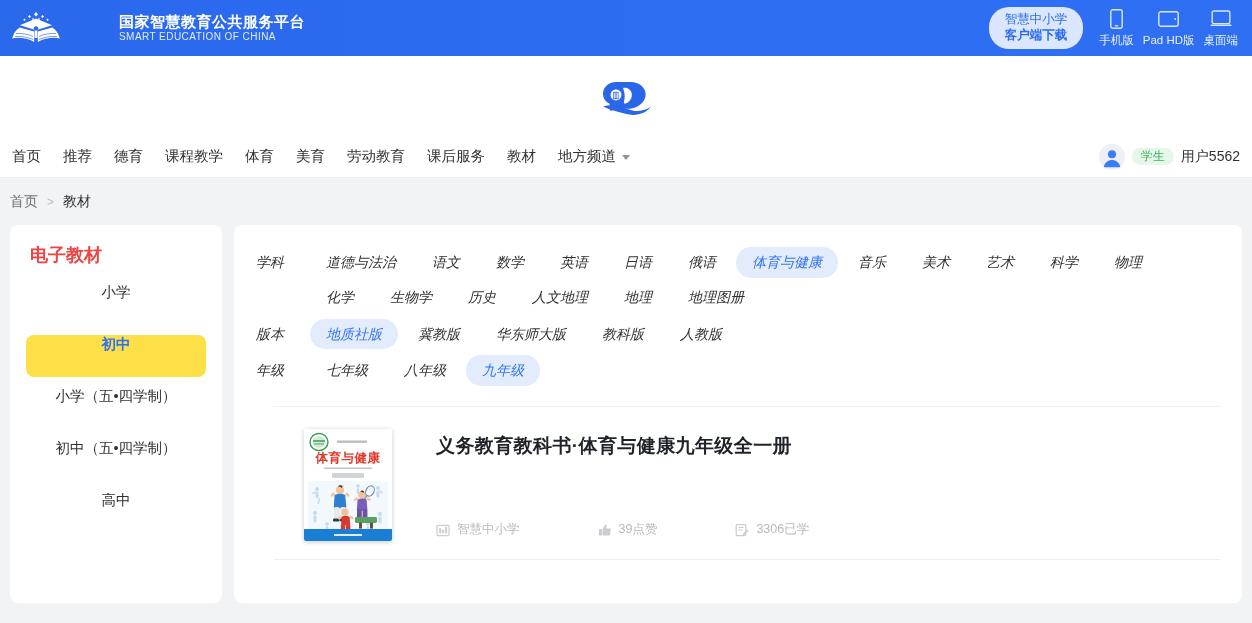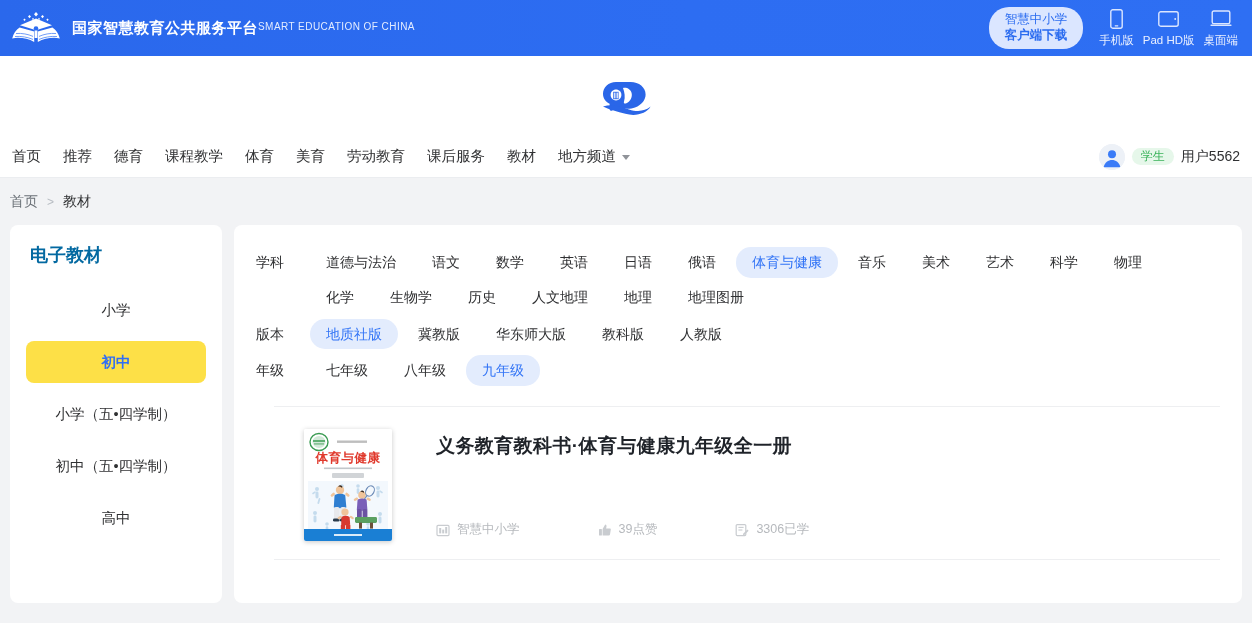--- a/index.html
+++ b/index.html
@@ -16,21 +16,21 @@
   .topbar {
     position: relative;
     height: 56px;
     background: linear-gradient(90deg, #2a68ec 0%, #2d6df2 55%, #2e6ff3 100%);
     display: flex;
     align-items: center;
     padding: 0 14px 0 10px;
   }
   .brand { display: flex; align-items: center; gap: 10px; }
   .brand-logo { width: 52px; height: 38px; flex: 0 0 auto; }
-  .brand-text { display: flex; flex-direction: row; justify-content: center; line-height: 1.12; }
+  .brand-text { display: flex; flex-direction: column; justify-content: center; line-height: 1.12; margin-left: 47px; }
   .brand-cn {
     color: #ffffff;
     font-size: 15px;
     font-weight: 700;
     letter-spacing: .5px;
   }
   .brand-en {
     color: #e3ecff;
     font-size: 10px;
     letter-spacing: .45px;
@@ -196,29 +196,28 @@
     width: 212px;
     flex: 0 0 212px;
     background: #ffffff;
     border-radius: 8px;
     padding: 18px 16px 20px;
     min-height: 378px;
   }
   .sidebar-title {
     font-size: 18px;
     font-weight: 700;
-    color: #0369a1;
+    color: #ef4444;
     padding-left: 4px;
-    margin-bottom: 22px;
+    margin-bottom: 16px;
   }
   .side-item {
     height: 42px;
     border-radius: 8px;
     display: flex;
-    align-items: center;
     justify-content: center;
     font-size: 14.5px;
     color: #303133;
     cursor: pointer;
     margin-bottom: 10px;
   }
   .side-item.active {
     background: #fde047;
     color: #2f6ef5;
     font-weight: 700;
@@ -230,20 +229,21 @@
     background: #ffffff;
     border-radius: 8px;
     min-height: 378px;
     padding: 20px 22px 0 22px;
   }
 
   .filter-row {
     display: flex;
     align-items: flex-start;
     margin-bottom: 2px;
+    font-style: italic;
   }
   .filter-label {
     flex: 0 0 auto;
     font-size: 14px;
     color: #303133;
     padding: 9px 0 0 0;
     width: 54px;
     text-align: left;
   }
   .filter-opts {

